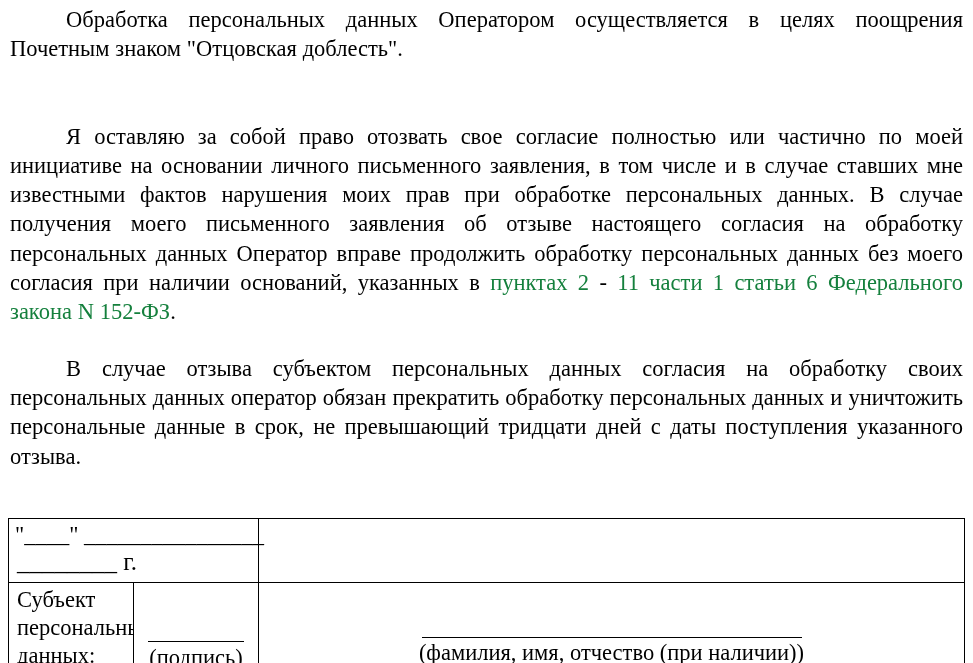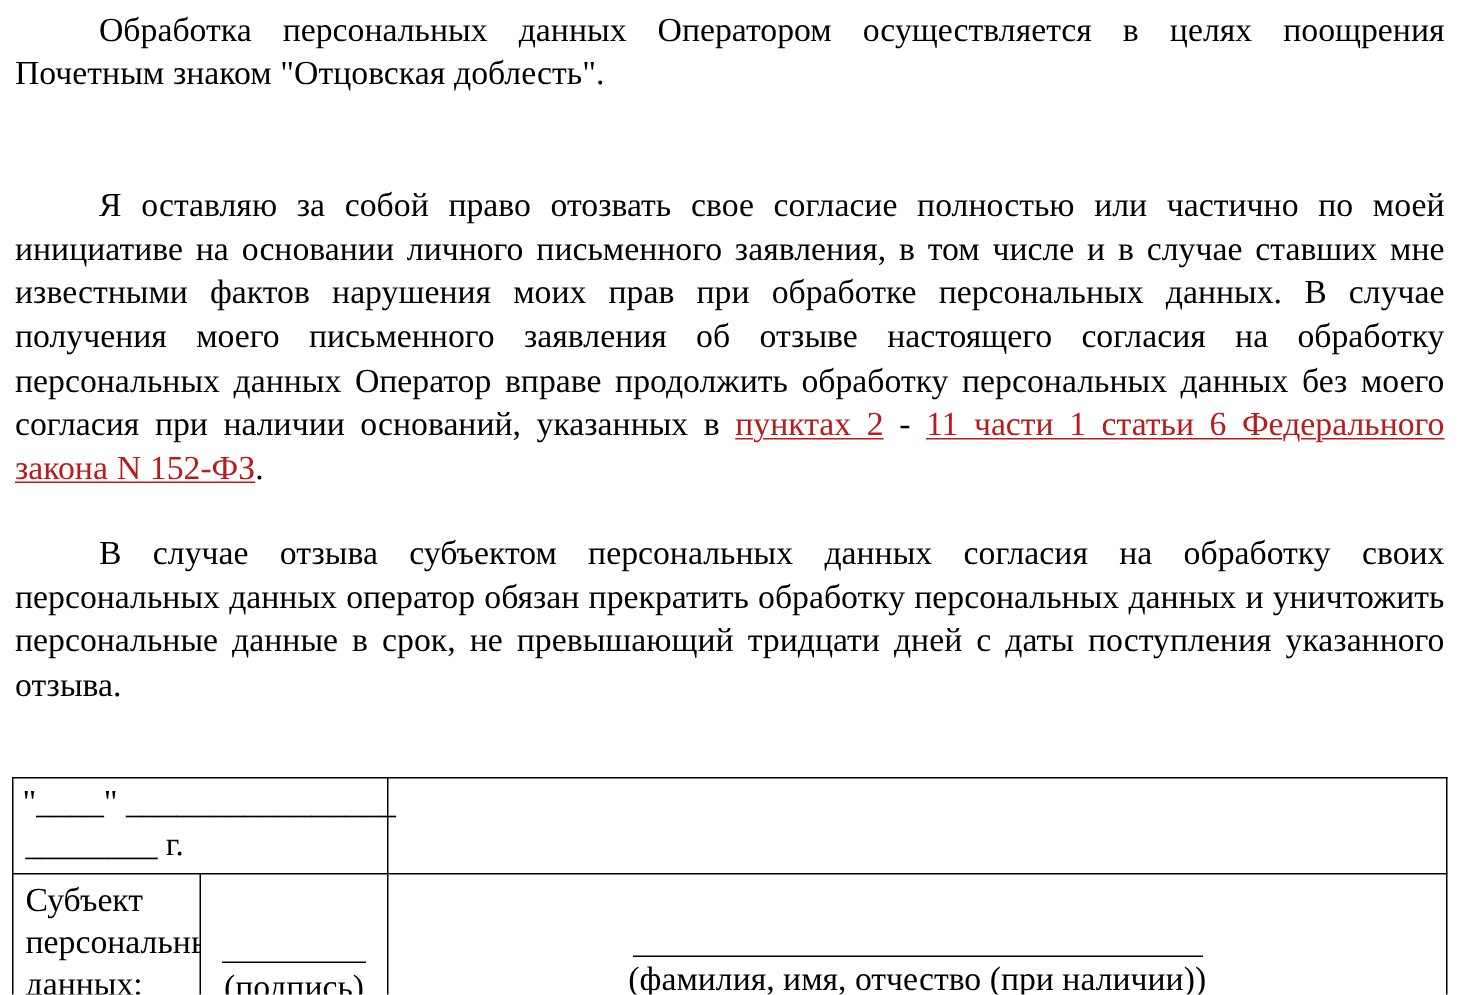--- a/index.html
+++ b/index.html
@@ -42,22 +42,21 @@
 
   p.para.first {
     padding-top: 5px;
   }
 
   .gap-sm { height: 29px; }
   .gap-xs { height: 27px; }
 
   a.doclink,
   span.doclink {
-    color: #b91c1c;
-    text-decoration: underline;
+    color: #15803d;
     text-underline-offset: 2px;
     text-decoration-thickness: 1px;
   }
   a.doclink { cursor: pointer; }
 
   
   .sig-table {
     position: absolute;
     left: 8px;
     top: 518px;
@@ -81,21 +80,21 @@
     position: relative;
   }
   .date-line-1 {
     white-space: pre;
     font-size: 22.5px;
     line-height: 24px;
     letter-spacing: 0;
   }
   .date-line-2 {
     white-space: pre;
-    font-size: 22px;
+    font-size: 25px;
     line-height: 26px;
     padding-left: 2px;
   }
 
   .cell-empty-top { height: 61px; }
 
   .cell-subject {
     width: 239px;
     padding: 3px 4px 0 8px !important;
     line-height: 28px;

